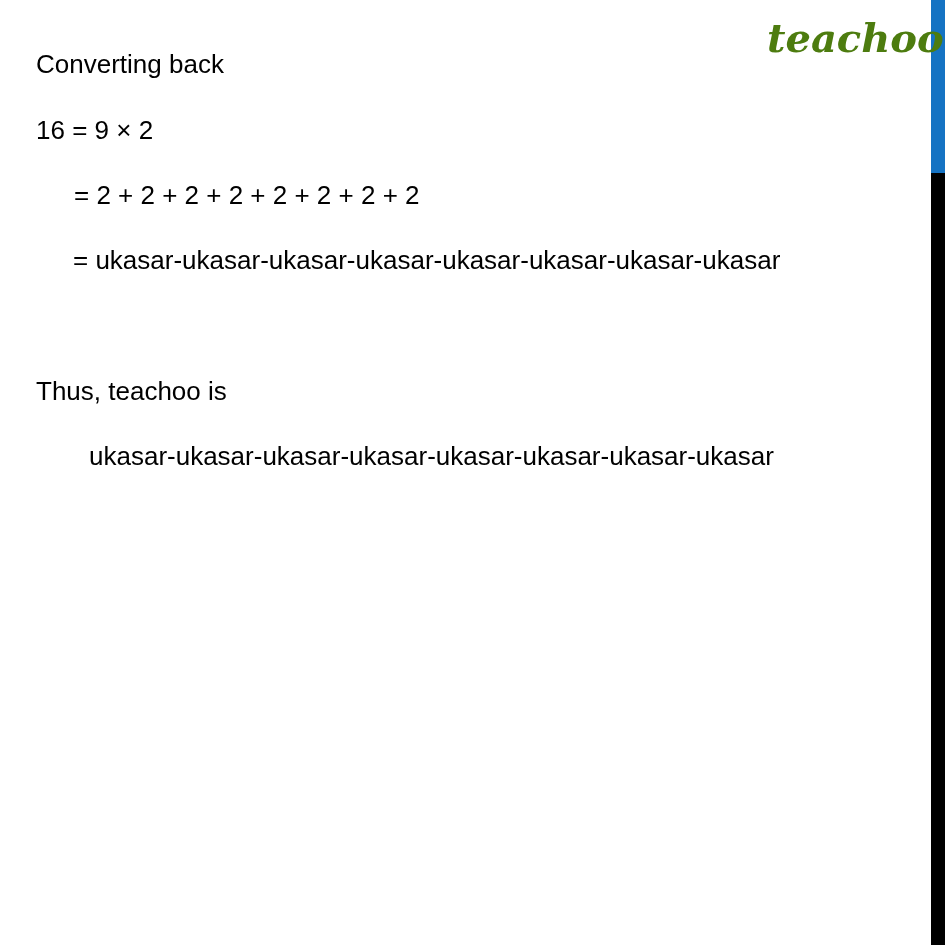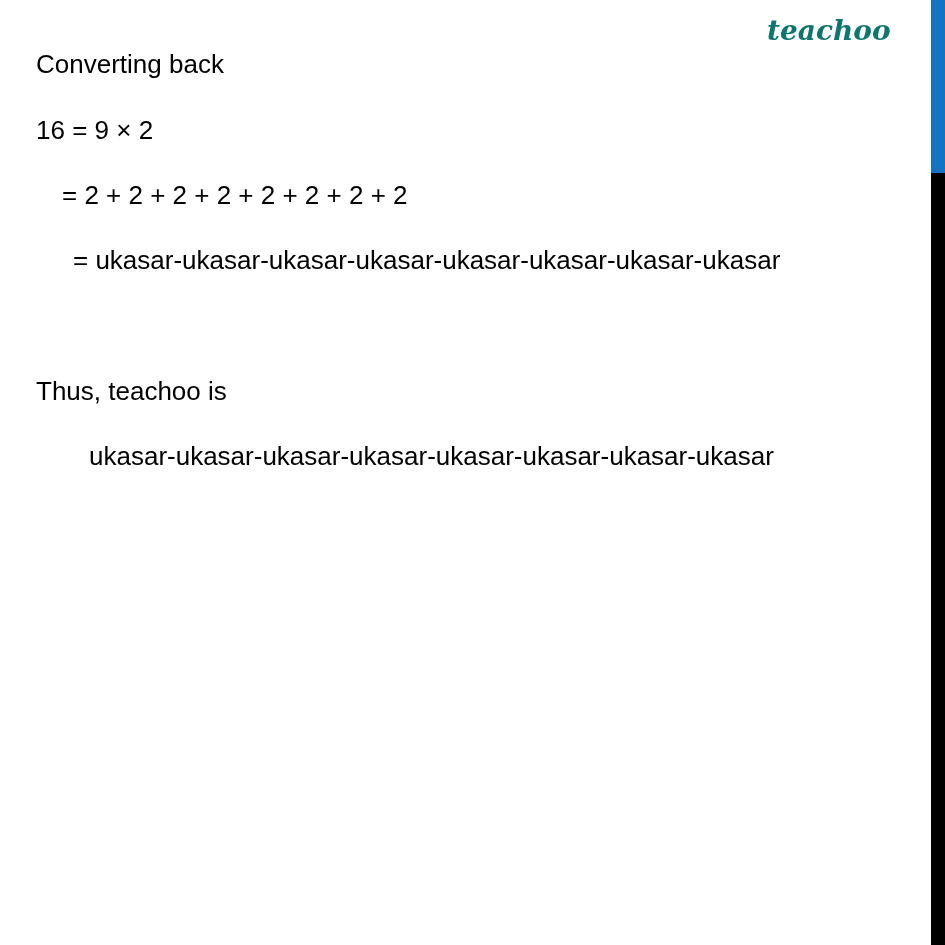--- a/index.html
+++ b/index.html
@@ -4,27 +4,27 @@
   <style>
     html, body { margin: 0; padding: 0; }
     body {
       width: 945px; height: 945px; background: #ffffff; position: relative; overflow: hidden;
       font-family: "Liberation Sans", "DejaVu Sans", sans-serif; color: #000;
     }
     .side-bar { position: absolute; left: 931px; top: 0; width: 14px; height: 945px; background: #000; }
     .side-bar .accent { position: absolute; left: 0; top: 0; width: 14px; height: 173px; background: #1573c3; }
     .logo {
       position: absolute; left: 767px; top: 14px; font-family: "DejaVu Serif", serif;
-      font-style: italic; font-weight: bold; font-size: 28px; letter-spacing: 0px; color: #0f766e;
+      font-style: italic; font-weight: bold; font-size: 40px; letter-spacing: 0px; color: #4d7c0f;
     }
     .line { position: absolute; font-size: 26px; white-space: nowrap; line-height: 30px; }
     .bold { font-weight: normal; }
     #l-title { left: 36px; top: 49px; }
     #l-eq1 { left: 36px; top: 115px; }
-    #l-eq2 { left: 62px; top: 180px; }
+    #l-eq2 { left: 74px; top: 180px; }
     #l-eq3 { left: 73px; top: 245px; }
     #l-thus { left: 36px; top: 376px; }
     #l-ans { left: 89px; top: 441px; }
   </style>
 </head>
 <body>
 
 <div class="side-bar">
   <div class="accent"></div>
 </div>

